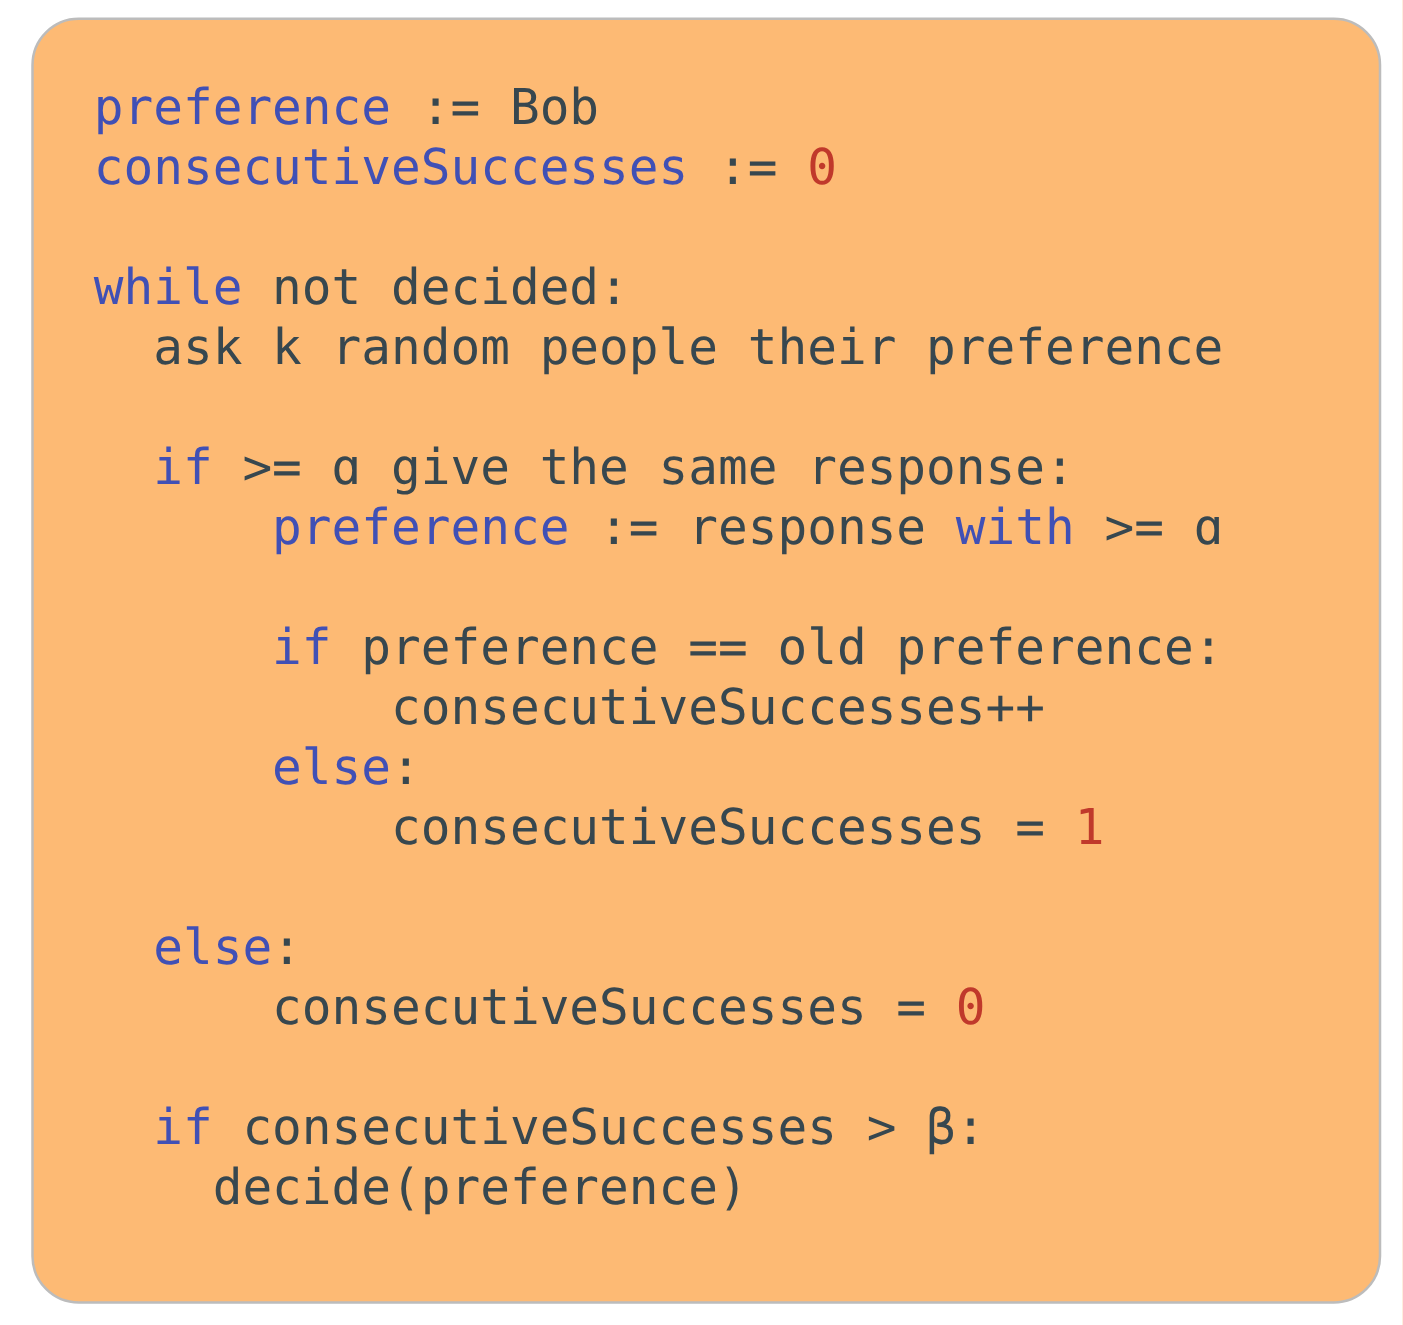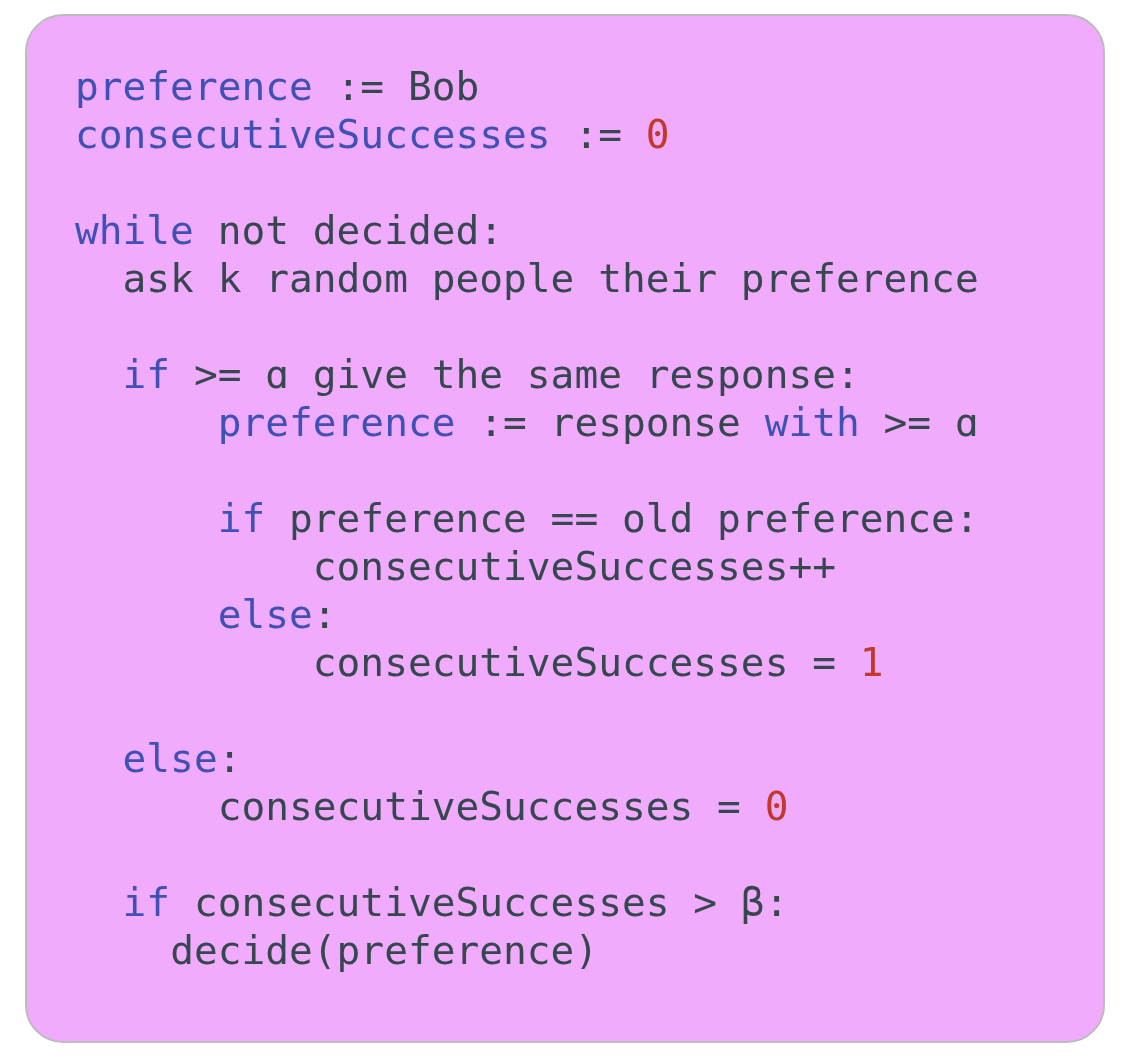--- a/index.html
+++ b/index.html
@@ -16,21 +16,21 @@
 
   #code-card {
     position: absolute;
     left: 25px;
     top: 14px;
     width: 1080px;
     height: 1029px;
     box-sizing: border-box;
     border: 2px solid #bcbcbc;
     border-radius: 38px;
-    background: #f0abfc;
+    background: #fdba74;
   }
 
   #code-block {
     position: absolute;
     left: 48px;
     top: 46px;
     margin: 0;
     padding: 0;
     font-family: "DejaVu Sans Mono", "Liberation Mono", monospace;
     font-size: 39.5px;

